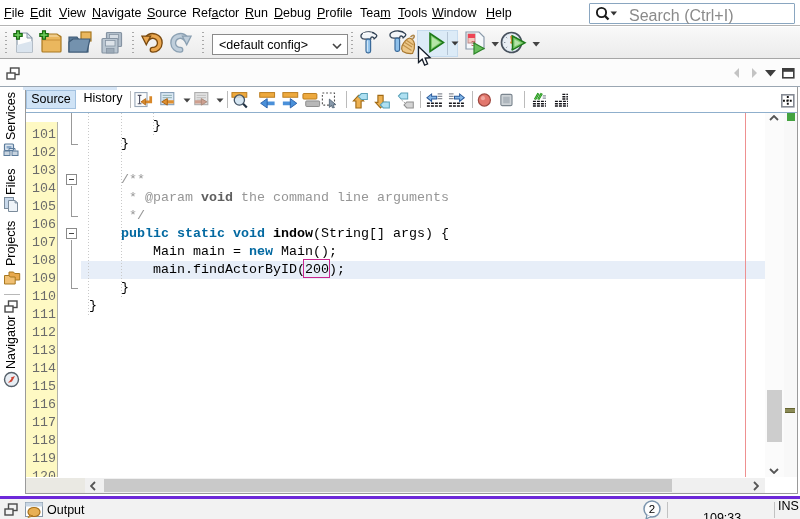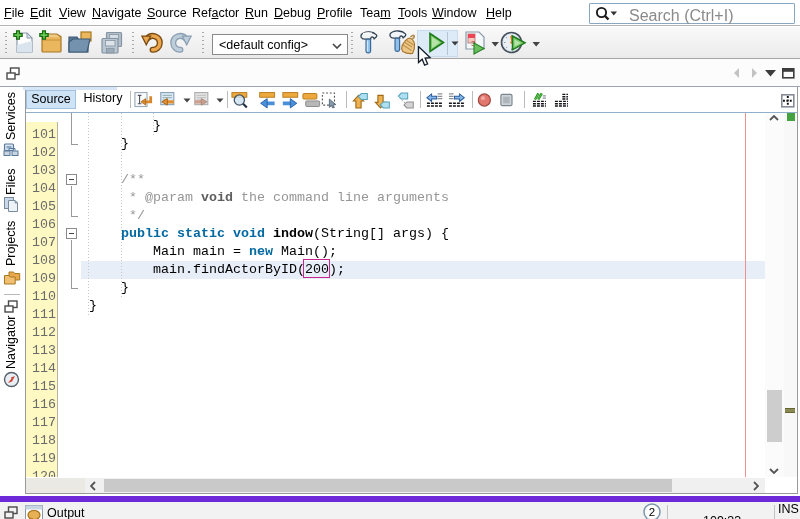--- a/index.html
+++ b/index.html
@@ -52,21 +52,21 @@
 
 #vscroll { position:absolute; left:739px; top:26px; width:19px; height:364px; background:#fbfbfb; }
 #vthumb { position:absolute; left:2px; top:277px; width:15px; height:52px; background:#cdcdcd; }
 #estripe { position:absolute; left:758px; top:26px; width:13px; height:364px; background:#f8f8f8; }
 #greensq { position:absolute; left:3px; top:0px; width:8px; height:8px; background:#44a340; }
 #stripemark { position:absolute; left:1px; top:295px; width:10px; height:5px; background:#8a8a55; border-top:1px solid #666633; border-bottom:1px solid #666633; }
 #hscroll { position:absolute; left:59px; top:391px; width:680px; height:15px; background:#f0f0f0; }
 #hthumb { position:absolute; left:19px; top:1px; width:568px; height:13px; background:#c9c9c9; }
 #gutcorner { position:absolute; left:0; top:391px; width:59px; height:15px; background:#eae9e3; }
 
-#statusbar { left:0; top:496px; width:800px; height:23px; background:#f2f2f2; border-top:6px solid #6d28d9; font-size:12.5px; }
+#statusbar { left:0; top:496px; width:800px; height:23px; background:#f2f2f2; border-top:3px solid #6d28d9; font-size:12.5px; }
 .ssep { position:absolute; top:3px; width:1px; height:16px; background:#c2c2c2; }
 </style>
 </head>
 <body>
 <div class="abs" id="menubar">
   <span class="mi" style="left:4px"><u>F</u>ile</span>
   <span class="mi" style="left:30px"><u>E</u>dit</span>
   <span class="mi" style="left:59px"><u>V</u>iew</span>
   <span class="mi" style="left:92px"><u>N</u>avigate</span>
   <span class="mi" style="left:147px"><u>S</u>ource</span>

